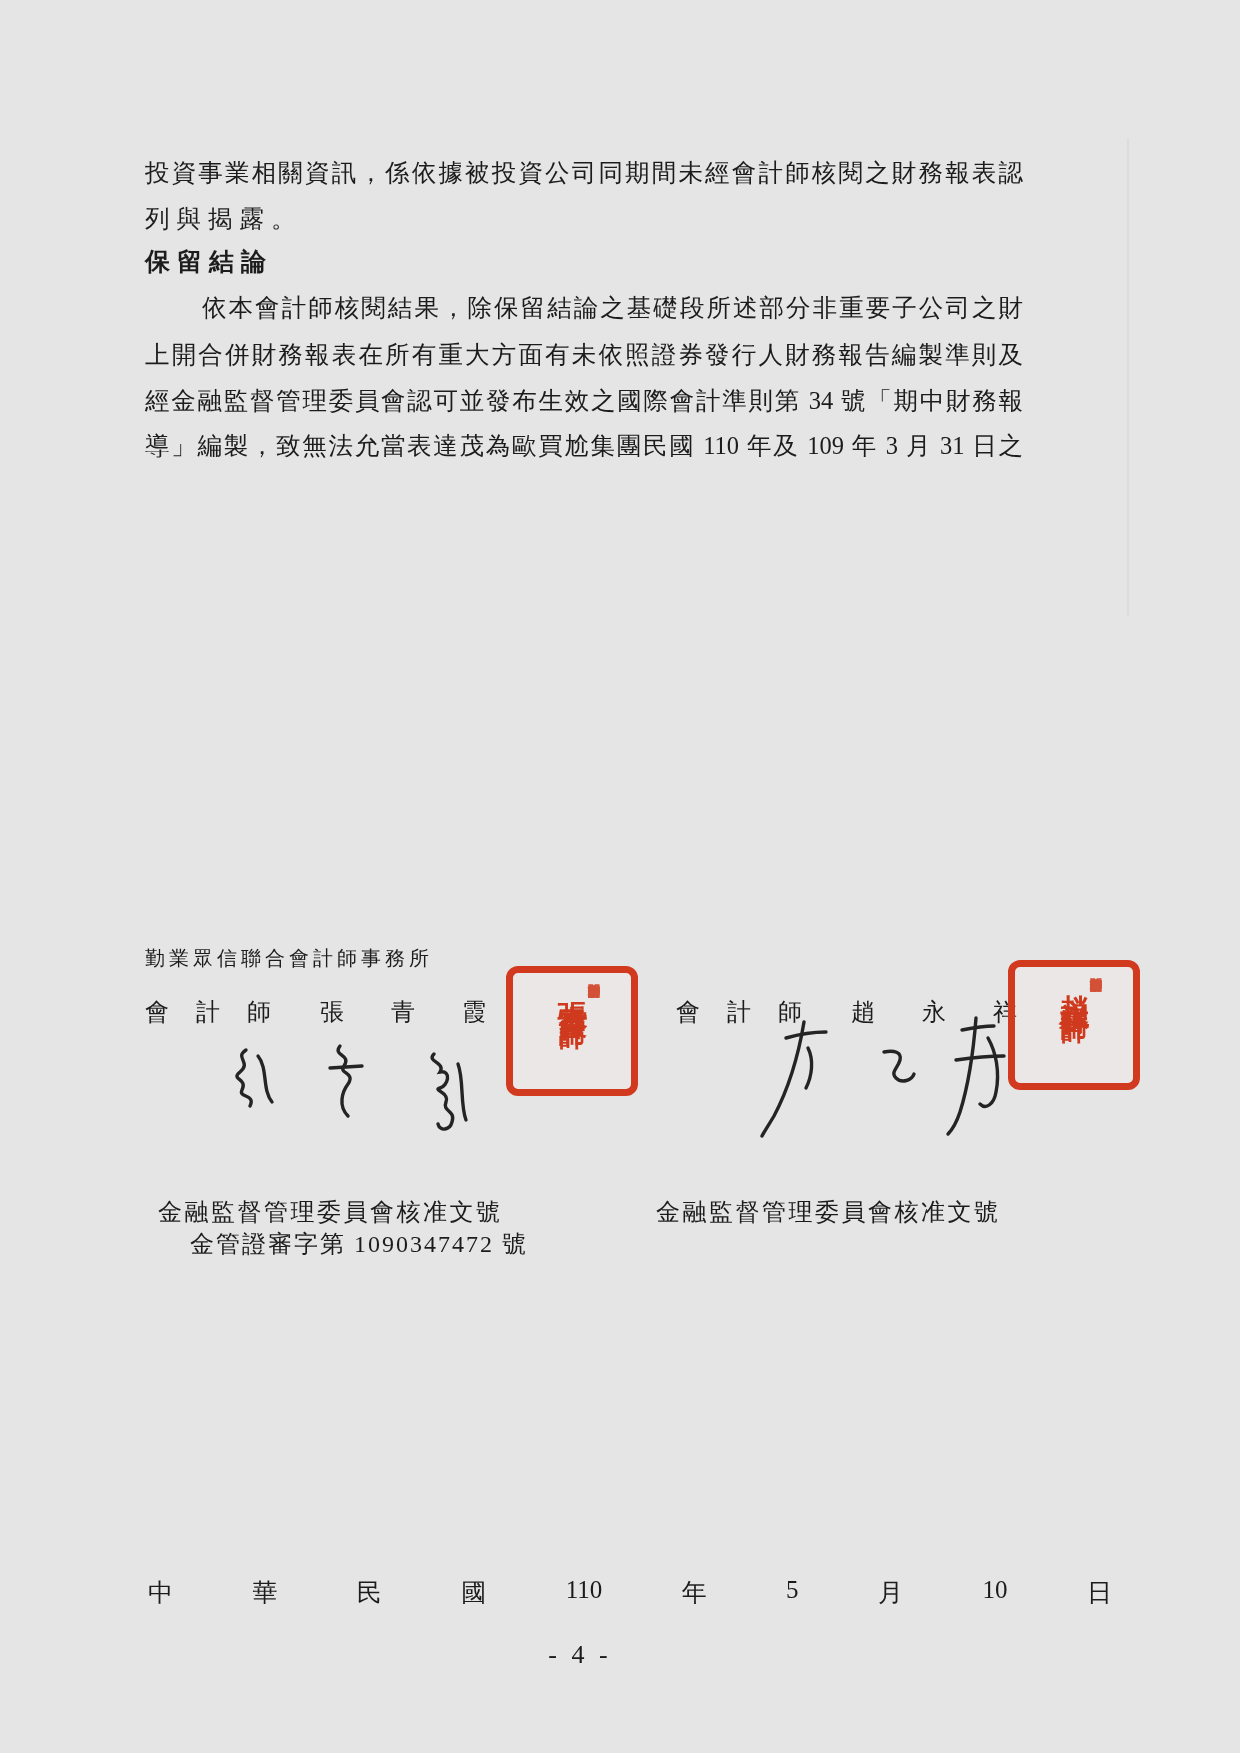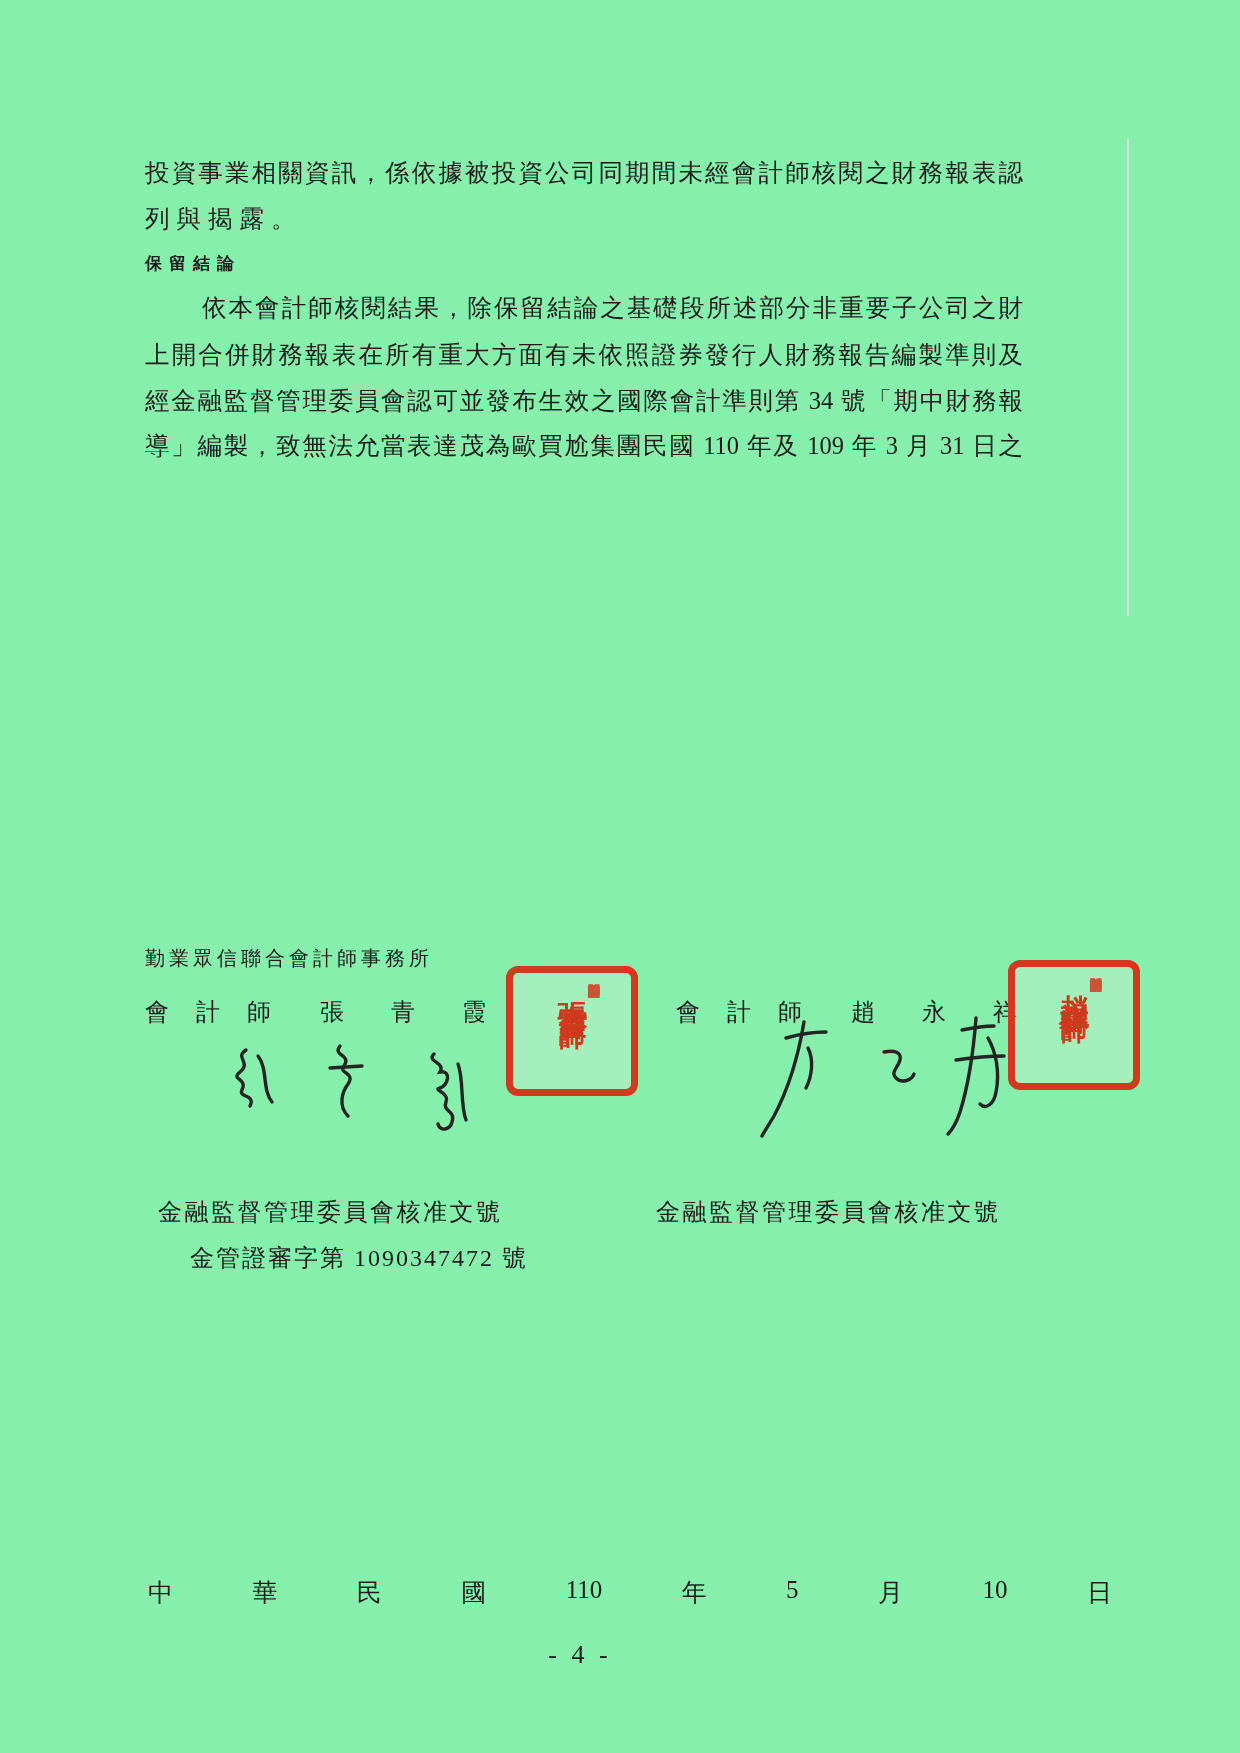--- a/index.html
+++ b/index.html
@@ -1,33 +1,33 @@
 <!DOCTYPE html>
 <html><head>
 <meta charset="utf-8">
 <style>
   html,body{margin:0;padding:0;background:#9a9a9a;}
   .page{
     position:relative;
     width:1240px;height:1753px;
     margin:0 auto;
-    background:#86efac;
+    background:#e5e5e5;
     font-family:"Liberation Serif","DejaVu Serif",serif;
     color:#1c1c1c;
     overflow:hidden;
   }
   
   .scan-line{position:absolute;left:1127px;top:138px;width:2px;height:478px;background:#dcdcdc;opacity:.85;}
 
   
   .bodytext{position:absolute;left:145px;top:150px;width:878px;font-size:24.5px;line-height:45.5px;}
   .line{white-space:nowrap;}
   .fill{text-align:justify;text-align-last:justify;white-space:normal;}
   .endline{letter-spacing:7px;}
-  .heading{font-weight:bold;letter-spacing:7px;font-size:17px;}
+  .heading{font-weight:bold;letter-spacing:7px;font-size:25px;font-family:Liberation Mono, monospace;}
   .indent{text-indent:57px;font-family:Liberation Mono, monospace;}
 
   
   .firm{position:absolute;left:145px;top:945px;font-size:20px;letter-spacing:4px;white-space:nowrap;}
   .acct-line{position:absolute;left:145px;top:996px;width:872px;display:flex;justify-content:space-between;font-size:24px;}
   .acct-group{display:flex;align-items:flex-start;}
   .acct-label{letter-spacing:27px;white-space:nowrap;}
   .acct-name{display:flex;gap:47px;margin-left:22px;white-space:nowrap;}
 
   
@@ -53,21 +53,21 @@
   .seal-2{left:1008px;top:960px;}
 
   
   .sig{position:absolute;}
   .sig-1{left:212px;top:1028px;}
   .sig-2{left:756px;top:1008px;}
 
   
   .approval{position:absolute;font-size:24px;white-space:nowrap;}
   .approval .ttl{letter-spacing:2.5px;}
-  .approval .num{margin-left:32px;margin-top:14px;letter-spacing:2px;}
+  .approval .num{margin-left:32px;letter-spacing:2px;}
   .approval-1{left:158px;top:1196px;}
   .approval-2{left:656px;top:1196px;}
 
   
   .dateline{position:absolute;left:148px;top:1576px;width:964px;display:flex;justify-content:space-between;font-size:25px;}
   .dateline span{display:inline-block;}
 
   
   .pagenum{position:absolute;left:0;top:1640px;width:1160px;text-align:center;font-size:26px;letter-spacing:4px;}
 </style>

